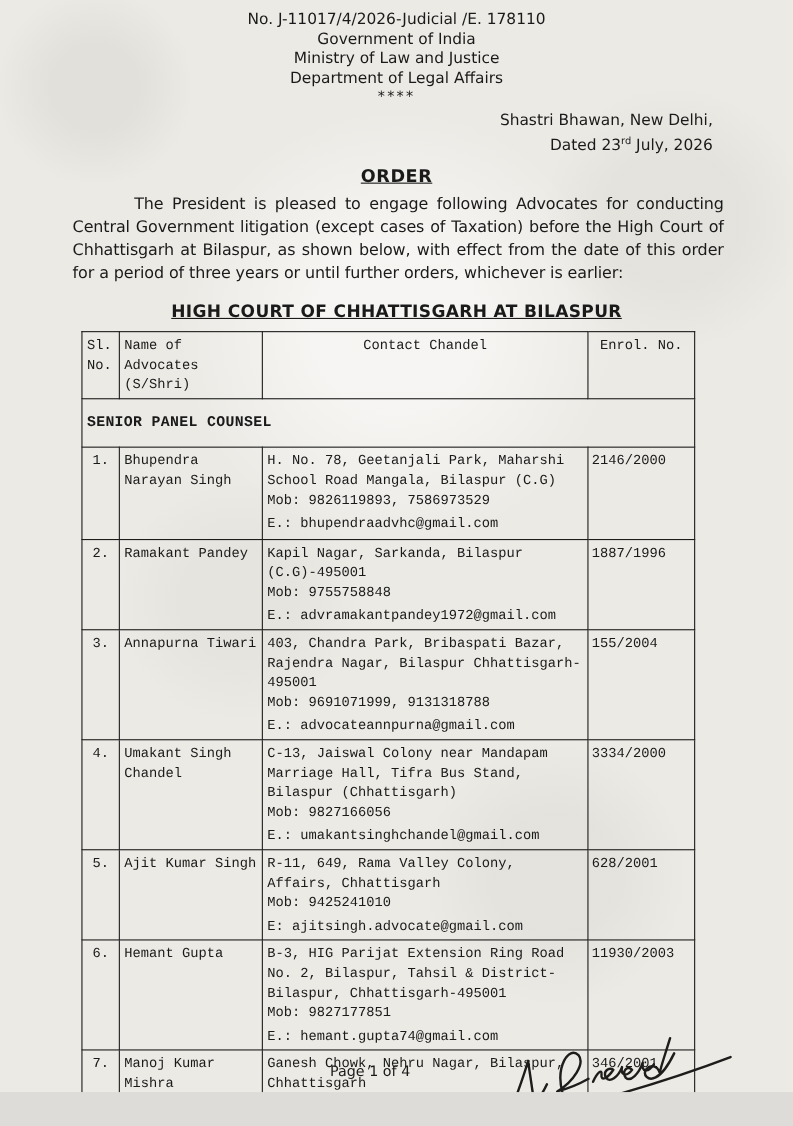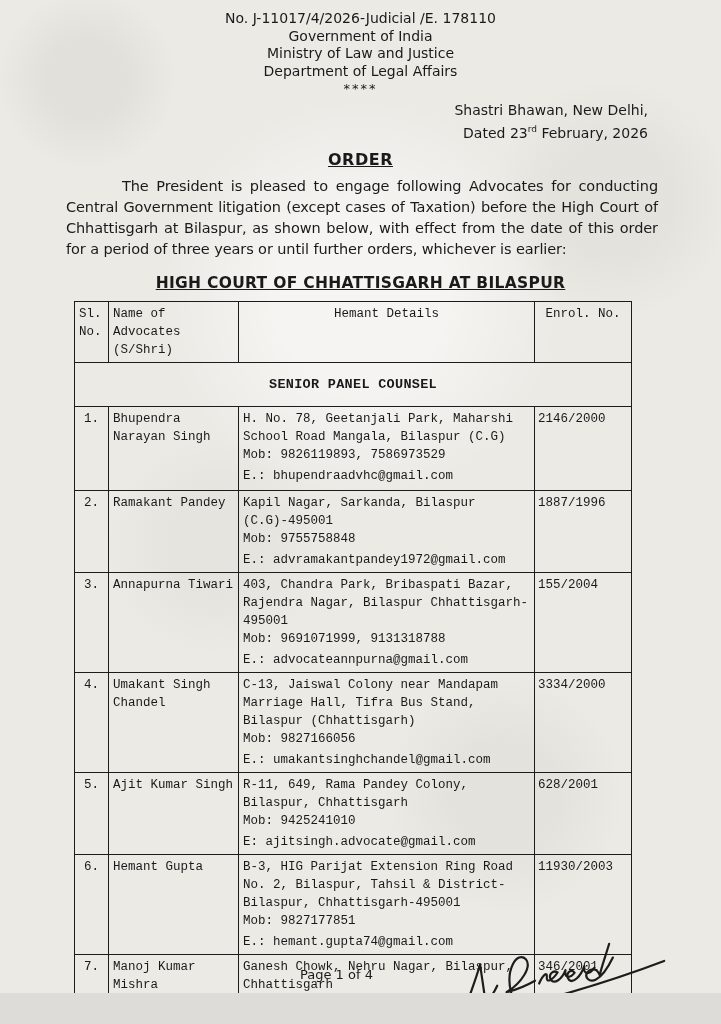--- a/index.html
+++ b/index.html
@@ -57,21 +57,21 @@
     border:1.6px solid #1c1c1c;
     vertical-align:top; padding:3px 4px;
     font-weight:normal; overflow:hidden;font-family:Liberation Mono, monospace;
   }
   .adv-table thead tr{height:52px;}
   .adv-table th{ text-align:left; }
   .adv-table th.center{ text-align:center; }
   .pre{ white-space:pre-line; }
   tr.section-row{ height:44px; }
   tr.section-row td{
-    text-align:center; font-weight:bold; font-size:13.5px;
+    text-align:left; font-weight:bold; font-size:13.5px;
     vertical-align:middle; letter-spacing:0.3px;
   }
   tbody tr td.sl{ text-align:center; }
   tbody tr td.enrol{ padding-left:3px; }
   .email-line{ margin-top:3px; }
   tbody tr.r1{height:84px;} tbody tr.r2{height:62px;}
   tbody tr.r3{height:78px;} tbody tr.r4{height:78px;}
   tbody tr.r5{height:78px;} tbody tr.r6{height:90px;}
   tbody tr.r7{height:94px;}
   .footer-page{
@@ -94,21 +94,21 @@
   <div class="doc-header">
     <div class="line">No. J-11017/4/2026-Judicial /E. 178110</div>
     <div class="line">Government of India</div>
     <div class="line">Ministry of Law and Justice</div>
     <div class="line">Department of Legal Affairs</div>
     <div class="stars">****</div>
   </div>
 
   <div class="place-date">
     <div>Shastri Bhawan, New Delhi,</div>
-    <div><span>Dated 23</span><sup>rd</sup> <span>February, 2026</span></div>
+    <div><span>Dated 23</span><sup>rd</sup> <span>July, 2026</span></div>
   </div>
 
   <div class="order-title">ORDER</div>
 
   <p class="order-paragraph">The President is pleased to engage following Advocates for conducting Central Government litigation (except cases of Taxation) before the High Court of Chhattisgarh at Bilaspur, as shown below, with effect from the date of this order for a period of three years or until further orders, whichever is earlier:</p>
 
   <div class="court-heading">HIGH COURT OF CHHATTISGARH AT BILASPUR</div>
 
   <table class="adv-table">
     <colgroup>
@@ -116,21 +116,21 @@
         <col class="c-name">
         <col class="c-contact">
         <col class="c-enrol">
     </colgroup>
     <thead>
       <tr>
         <th class="pre">Sl.
 No.</th>
         <th class="pre">Name of Advocates
 (S/Shri)</th>
-        <th class="center">Hemant Details</th>
+        <th class="center">Contact Chandel</th>
         <th class="center">Enrol. No.</th>
       </tr>
     </thead>
     <tbody>
       <tr class="section-row">
         <td colspan="4">SENIOR PANEL COUNSEL</td>
       </tr>
 
       <tr class="r1">
         <td class="sl">1.</td>
@@ -173,21 +173,21 @@
           <div>Mob: 9827166056</div>
           <div class="email-line">E.: umakantsinghchandel@gmail.com</div>
         </td>
         <td class="enrol">3334/2000</td>
       </tr>
 
       <tr class="r5">
         <td class="sl">5.</td>
         <td>Ajit Kumar Singh</td>
         <td>
-          <div>R-11, 649, Rama Pandey Colony, Bilaspur, Chhattisgarh</div>
+          <div>R-11, 649, Rama Valley Colony, Affairs, Chhattisgarh</div>
           <div>Mob: 9425241010</div>
           <div class="email-line">E: ajitsingh.advocate@gmail.com</div>
         </td>
         <td class="enrol">628/2001</td>
       </tr>
 
       <tr class="r6">
         <td class="sl">6.</td>
         <td>Hemant Gupta</td>
         <td>

